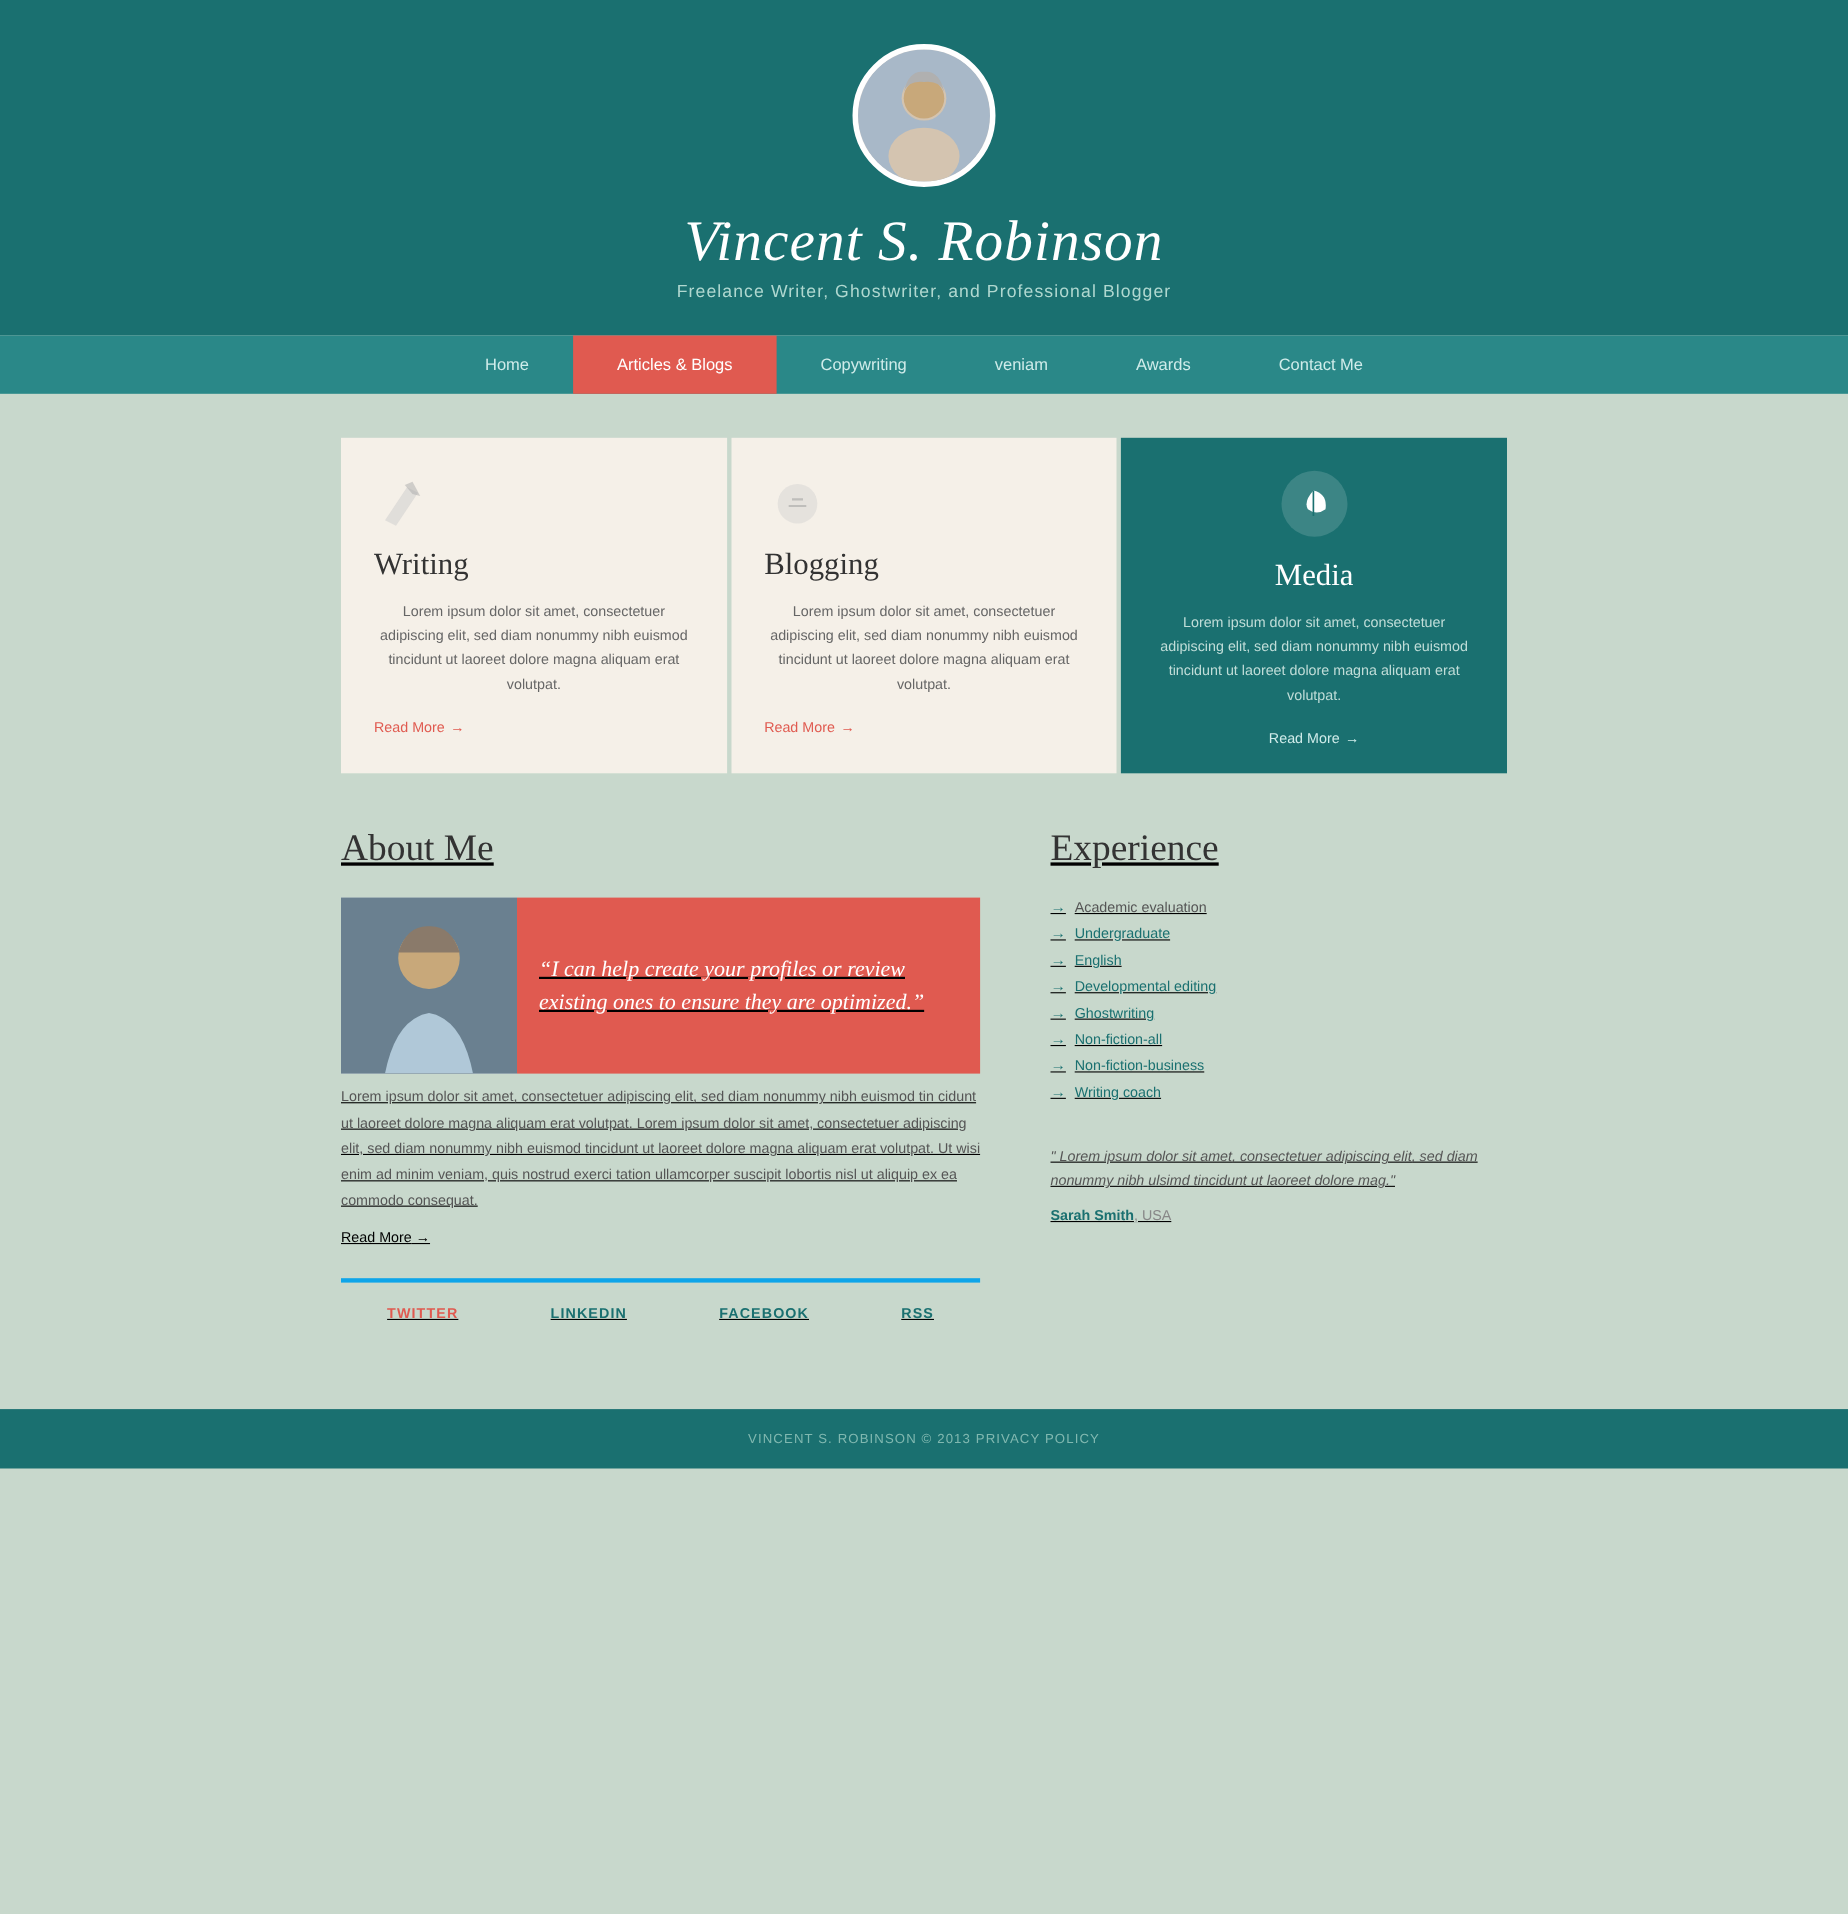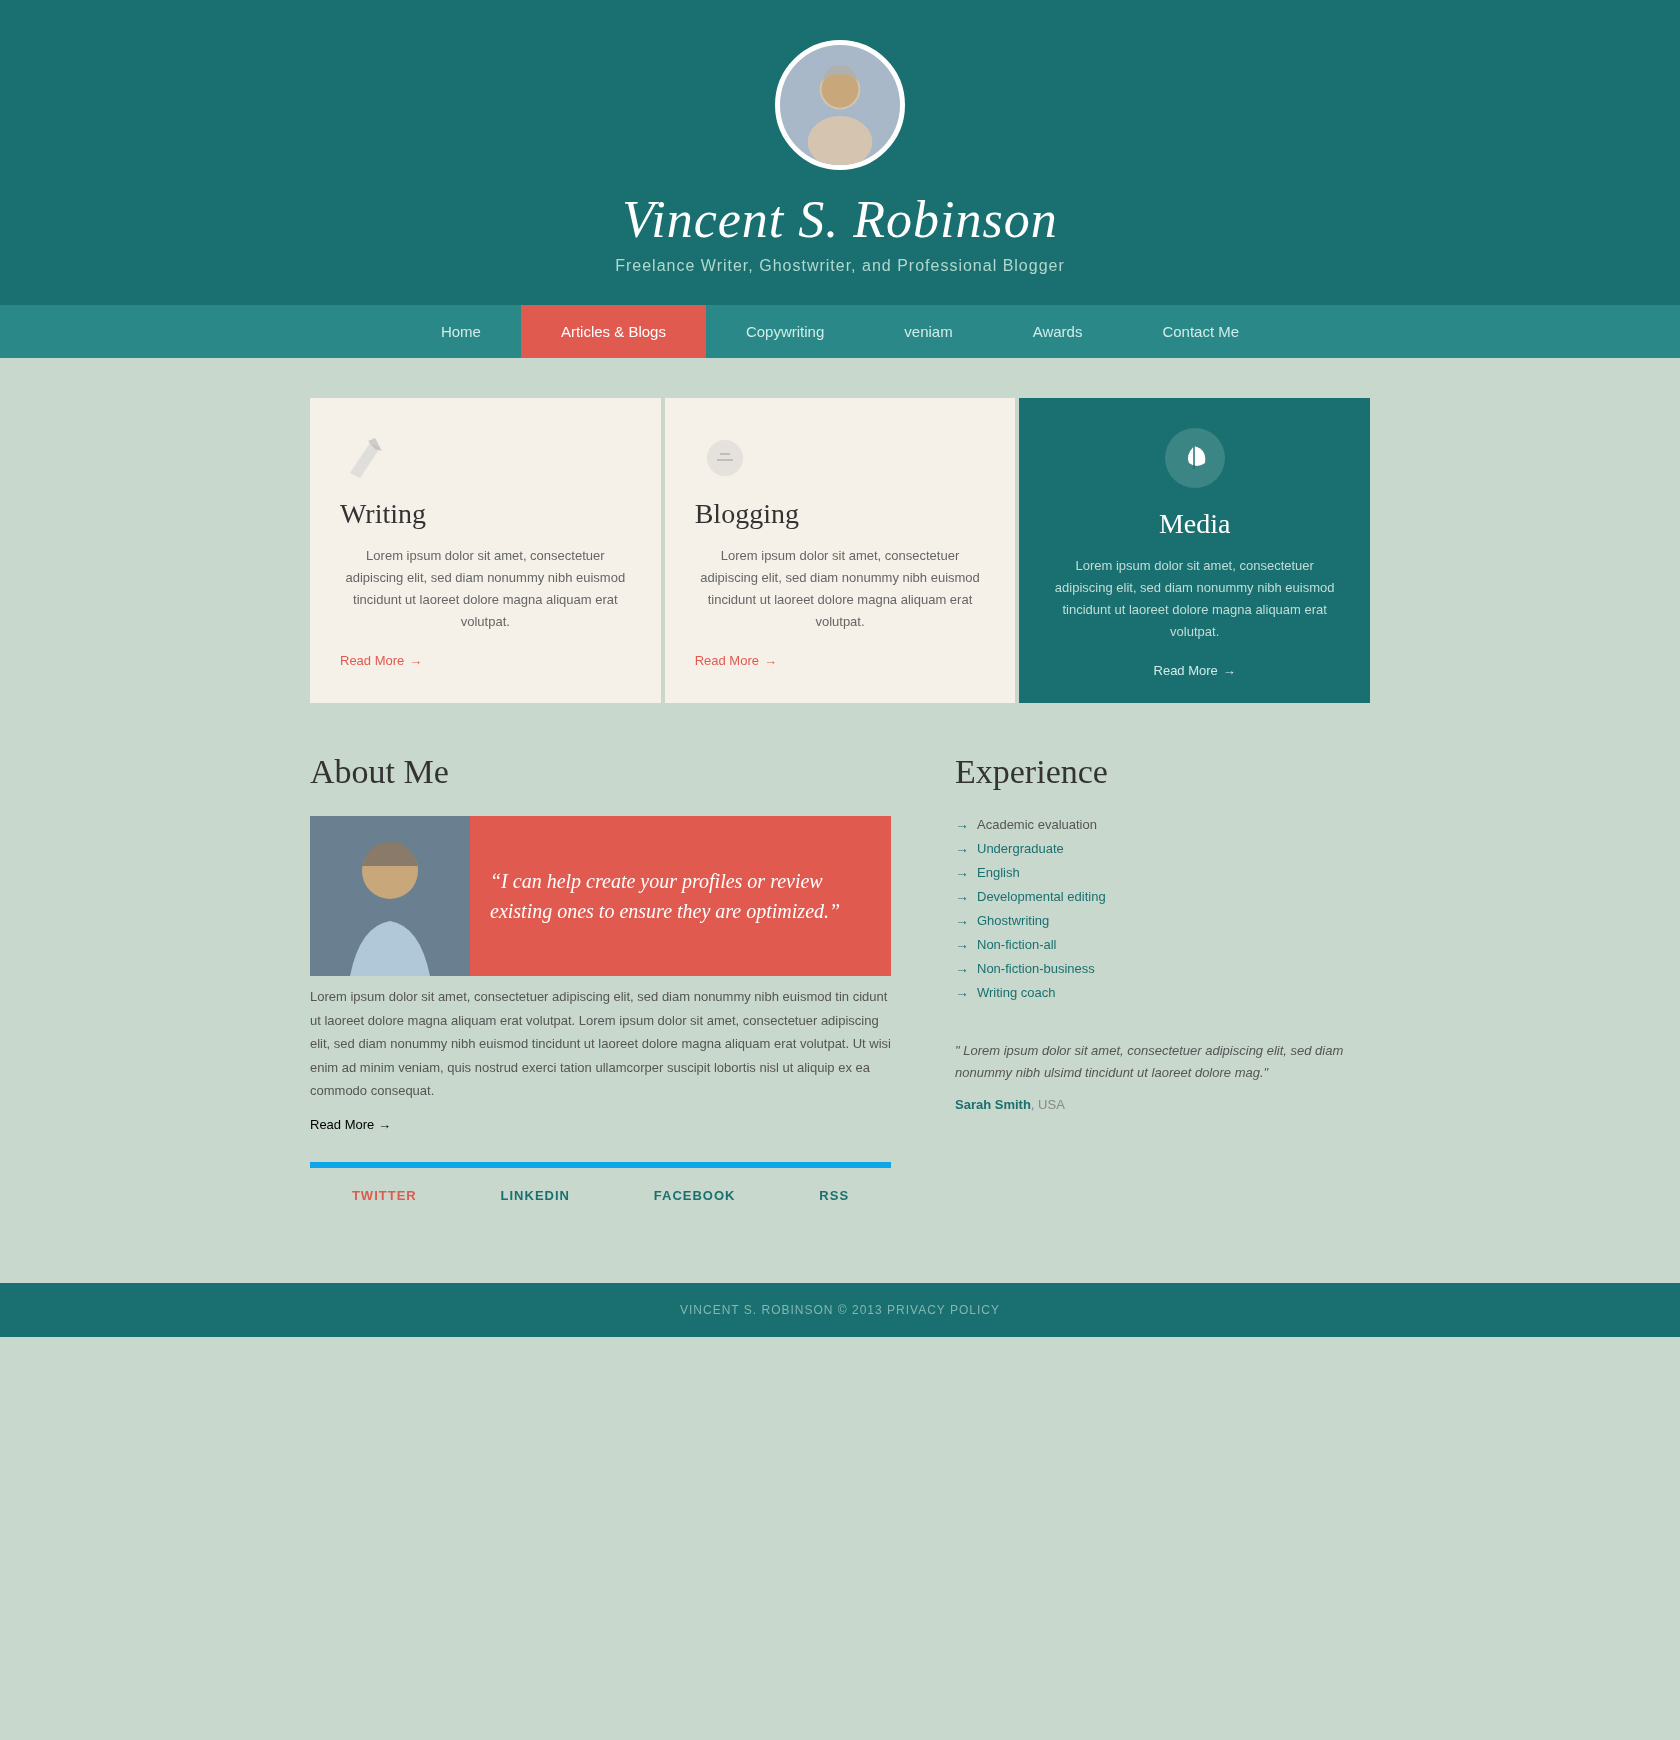--- a/index.html
+++ b/index.html
@@ -114,20 +114,21 @@
       display: flex;
       align-items: center;
       gap: 5px;
     }
     .card.teal .read-more { color: #d0ecea; justify-content: center; }
 
     
     .two-col {
       display: flex;
       gap: 64px;
+      text-decoration: underline;
     }
     .col-left { flex: 1.4; }
     .col-right { flex: 1; }
 
     .section-title {
       font-size: 34px;
       font-family: Georgia, serif;
       color: #333;
       margin-bottom: 25px;
       font-weight: normal;
@@ -168,21 +169,21 @@
     .about-read-more {
       color: #000000;
       font-family: Arial, sans-serif;
       font-size: 13px;
       cursor: pointer;
     }
 
     
     .social-row {
       display: flex;
-      border-top: 6px solid #0ea5e9;
+      border-top: 4px solid #0ea5e9;
       margin-top: 30px;
       padding-top: 20px;
       justify-content: space-around;
     }
     .social-link {
       font-family: Arial, sans-serif;
       font-size: 13px;
       font-weight: bold;
       letter-spacing: 1px;
       cursor: pointer;

